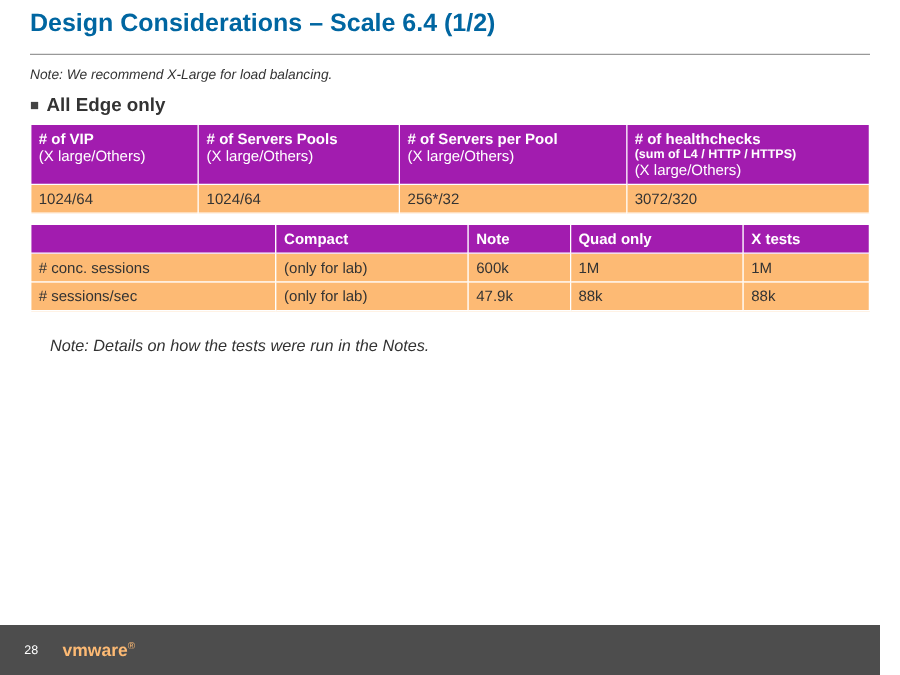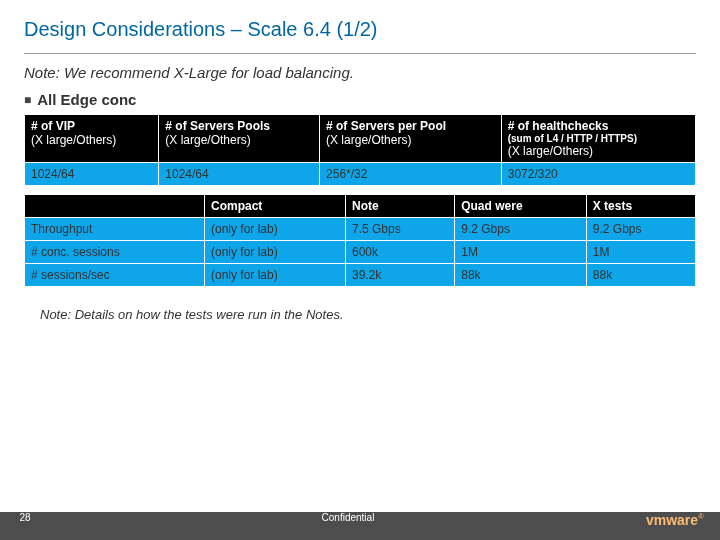--- a/index.html
+++ b/index.html
@@ -1,44 +1,44 @@
 <!DOCTYPE html>
 <html><head>
 <meta charset="utf-8">
 <style>
 *{box-sizing:border-box;margin:0;padding:0}
 body{font-family:Arial,Helvetica,sans-serif;background:#fff;color:#333;width:720px;height:540px;position:relative;overflow:hidden}
 .slide{width:720px;height:540px;position:relative}
-.title{color:#0066a1;font-size:20px;font-weight:400;padding:18px 24px 8px}
+.title{color:#0066a1;font-size:20px;font-weight:700;padding:8px 24px 8px}
 .hr{width:calc(100% - 48px);height:1px;background:#999;margin:4px 24px 10px}
-.note{font-style:italic;font-size:15px;padding:0 24px 10px}
+.note{font-style:italic;font-size:11px;padding:0 24px 10px}
 .sec{padding:0 24px 4px;font-size:15px;font-weight:700}
 .sec::before{content:"■";color:#444;margin-right:6px;font-size:12px;vertical-align:1px}
 .tbl{border-collapse:collapse;width:calc(100% - 48px);margin:2px 24px 8px;font-size:12px}
-.tbl th{background:#000000;color:#fff;text-align:left;font-weight:700;padding:4px 6px;border:1px solid #fff;vertical-align:top}
-.tbl td{background:#0ea5e9;padding:4px 6px;border:1px solid #fff}
+.tbl th{background:#a21caf;color:#fff;text-align:left;font-weight:700;padding:4px 6px;border:1px solid #fff;vertical-align:top}
+.tbl td{background:#fdba74;padding:4px 6px;border:1px solid #fff}
 .sub{font-weight:400;display:block}
 .sub2{font-weight:700;font-size:10px;display:block}
 .note2{font-style:italic;font-size:13px;padding:12px 40px}
-.footer{position:absolute;bottom:0;left:0;right:0;height:28px;background:#4d4d4d;color:#fff;font-size:10px;display:flex;align-items:flex-start}
+.footer{position:absolute;bottom:0;left:0;right:16px;height:40px;background:#4d4d4d;color:#fff;font-size:10px;display:flex;align-items:center}
 .pg{width:50px;text-align:center}
 .conf{flex:1;text-align:center}
 .logo{padding-right:16px}
 .vm{font-weight:700;font-size:14px;color:#fdba74}
 .vm small{font-weight:400;vertical-align:super;font-size:8px}
 </style>
 </head>
 <body>
 
 <div class="slide">
   <div class="title">Design Considerations – Scale 6.4 (1/2)</div>
   <div class="hr"></div>
   <div class="note">Note: We recommend X-Large for load balancing.</div>
 
-  <div class="sec">All Edge conc</div>
+  <div class="sec">All Edge only</div>
   <table class="tbl">
     <tbody>
         <tr>
       <th><span># of VIP</span><span class="sub">(X large/Others)</span></th>
       <th><span># of Servers Pools</span><span class="sub">(X large/Others)</span></th>
       <th><span># of Servers per Pool</span><span class="sub">(X large/Others)</span></th>
       <th><span># of healthchecks</span><span class="sub2">(sum of L4 / HTTP / HTTPS)</span><span class="sub">(X large/Others)</span></th>
     </tr>
     <tr>
       <td>1024/64</td>
@@ -48,47 +48,39 @@
     </tr>
   </tbody>
     </table>
 
   <table class="tbl">
     <tbody>
         <tr>
       <th></th>
       <th>Compact</th>
       <th>Note</th>
-      <th>Quad were</th>
+      <th>Quad only</th>
       <th>X tests</th>
-    </tr>
-    <tr>
-      <td>Throughput</td>
-      <td>(only for lab)</td>
-      <td>7.5 Gbps</td>
-      <td>9.2 Gbps</td>
-      <td>9.2 Gbps</td>
     </tr>
     <tr>
       <td># conc. sessions</td>
       <td>(only for lab)</td>
       <td>600k</td>
       <td>1M</td>
       <td>1M</td>
     </tr>
     <tr>
       <td># sessions/sec</td>
       <td>(only for lab)</td>
-      <td>39.2k</td>
+      <td>47.9k</td>
       <td>88k</td>
       <td>88k</td>
     </tr>
   </tbody>
     </table>
 
   <div class="note2">Note: Details on how the tests were run in the Notes.</div>
 
   <div class="footer">
     <div class="pg">28</div>
-    <div class="conf">Confidential</div>
     <div class="logo"><span class="vm"><b>vm</b>ware<small>®</small></span></div>
   </div>
 </div>
 
 </body></html>

